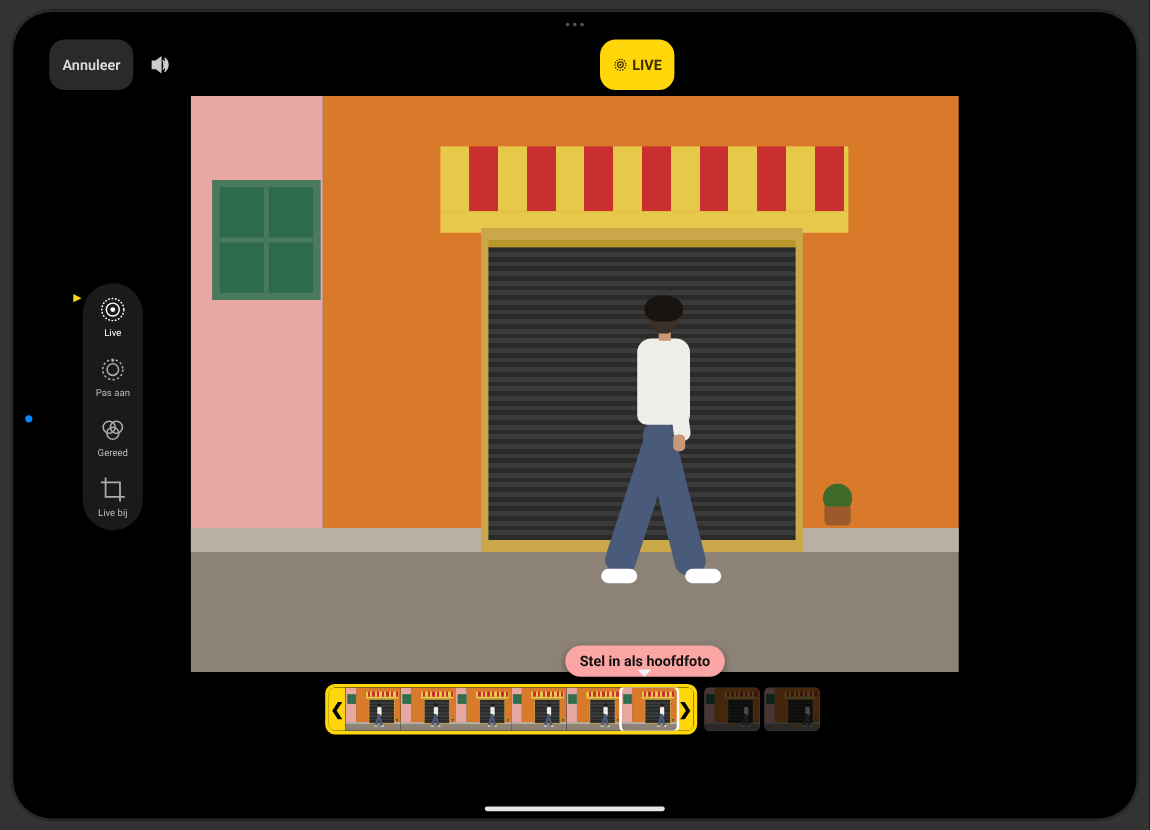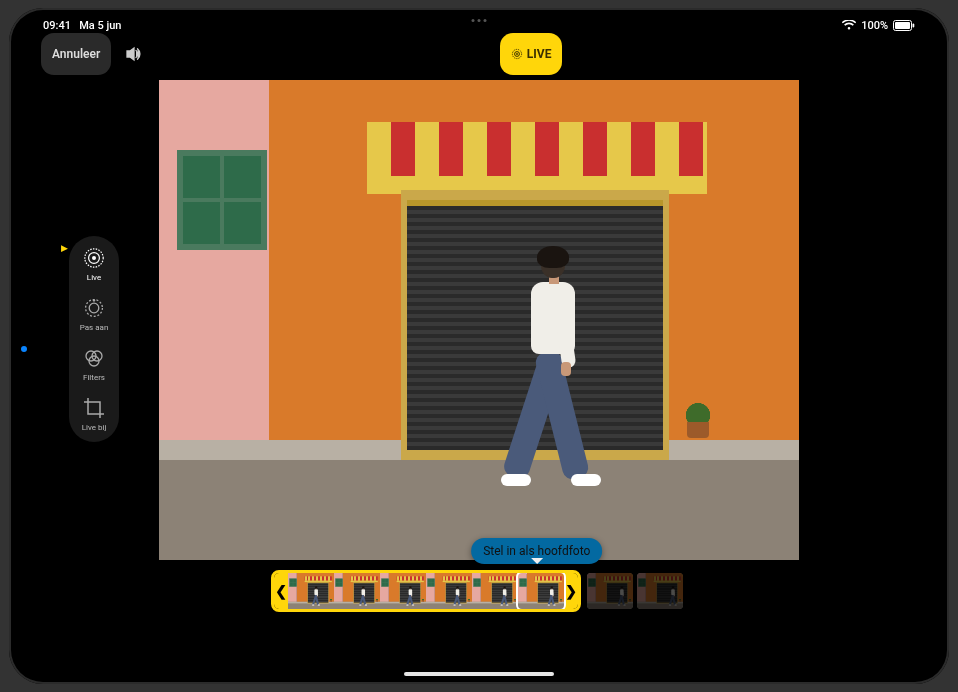--- a/index.html
+++ b/index.html
@@ -172,65 +172,43 @@
       outline: 3px solid #fff; outline-offset:-1px; z-index:2;
       border-radius:4px;
     }
     .extra-frames { display:flex; margin-left:6px; }
     .extra-frames .frame { border-radius:4px; margin-right:4px; opacity:0.7; }
 
     .tooltip {
       position:absolute;
       left:50%; transform:translateX(-6%);
       top:530px;
-      background:#0369a1; color:#111;
+      background:#fca5a5; color:#111;
       padding:6px 12px; border-radius:14px;
-      font-size:12px; font-weight:400;
+      font-size:12px; font-weight:700;
       box-shadow:0 2px 6px rgba(0,0,0,0.4);
       cursor:pointer;
     }
     .tooltip::after {
       content:""; position:absolute; bottom:-6px; left:50%; transform:translateX(-50%);
       border:6px solid transparent; border-top-color:#f0f0f0;
     }
 
     .home-indicator {
       position:absolute; bottom:8px; left:50%; transform:translateX(-50%);
       width:150px; height:4px; background:#fff; border-radius:2px; opacity:0.9;
     }
     .wifi-icon, .batt, .signal { display:inline-flex; align-items:center; }
     .blue-dot { position:absolute; left:12px; top:338px; width:6px; height:6px; background:#0a84ff; border-radius:50%; }
   </style>
 </head>
 <body>
 
 <div class="device">
 
-  <div class="status-bar">
-    <div>
-      <span>09:41</span>
-      &nbsp;
-      <span>Ma 5 jun</span>
-    </div>
-    <div class="status-right">
-      <span class="wifi-icon">
-        <svg width="14" height="10" viewBox="0 0 14 10">
-            <path fill="#fff" d="M7 9.5a1.3 1.3 0 100-2.6 1.3 1.3 0 000 2.6zM3.2 5.7a5.4 5.4 0 017.6 0l1.1-1.1a7 7 0 00-9.8 0zM.8 3.3a8.8 8.8 0 0112.4 0l1-1a10.2 10.2 0 00-14.4 0z"></path>
-          </svg>
-      </span>
-      <span>100%</span>
-      <span class="batt">
-        <svg width="22" height="11" viewBox="0 0 22 11">
-            <rect x="0.5" y="0.5" width="18" height="10" rx="2" fill="none" stroke="#fff"></rect>
-            <rect x="2" y="2" width="15" height="7" rx="1" fill="#fff"></rect>
-            <rect x="19.5" y="3.5" width="1.8" height="4" rx="1" fill="#fff"></rect>
-          </svg>
-      </span>
-    </div>
-  </div>
 
   <div class="top-dots">
       <span></span>
       <span></span>
       <span></span>
     </div>
 
   <div class="toolbar">
     <div class="tb-left">
       <div class="pill pill-gray">
@@ -271,21 +249,21 @@
           <circle cx="12" cy="4.4" r="1.2" fill="#aaa"></circle>
         </svg>
       <span>Pas aan</span>
     </div>
     <div class="tool">
       <svg viewBox="0 0 24 24">
           <circle cx="9" cy="10" r="5" fill="none" stroke="#aaa" stroke-width="1.3"></circle>
           <circle cx="15" cy="10" r="5" fill="none" stroke="#aaa" stroke-width="1.3"></circle>
           <circle cx="12" cy="15" r="5" fill="none" stroke="#aaa" stroke-width="1.3"></circle>
         </svg>
-      <span>Filters</span>
+      <span>Gereed</span>
     </div>
     <div class="tool">
       <svg viewBox="0 0 24 24">
           <path d="M6 2v16h16M18 22V6H2" stroke="#aaa" stroke-width="1.5" fill="none"></path>
         </svg>
       <span>Live bij</span>
     </div>
   </div>
 
   <div class="blue-dot"></div>

